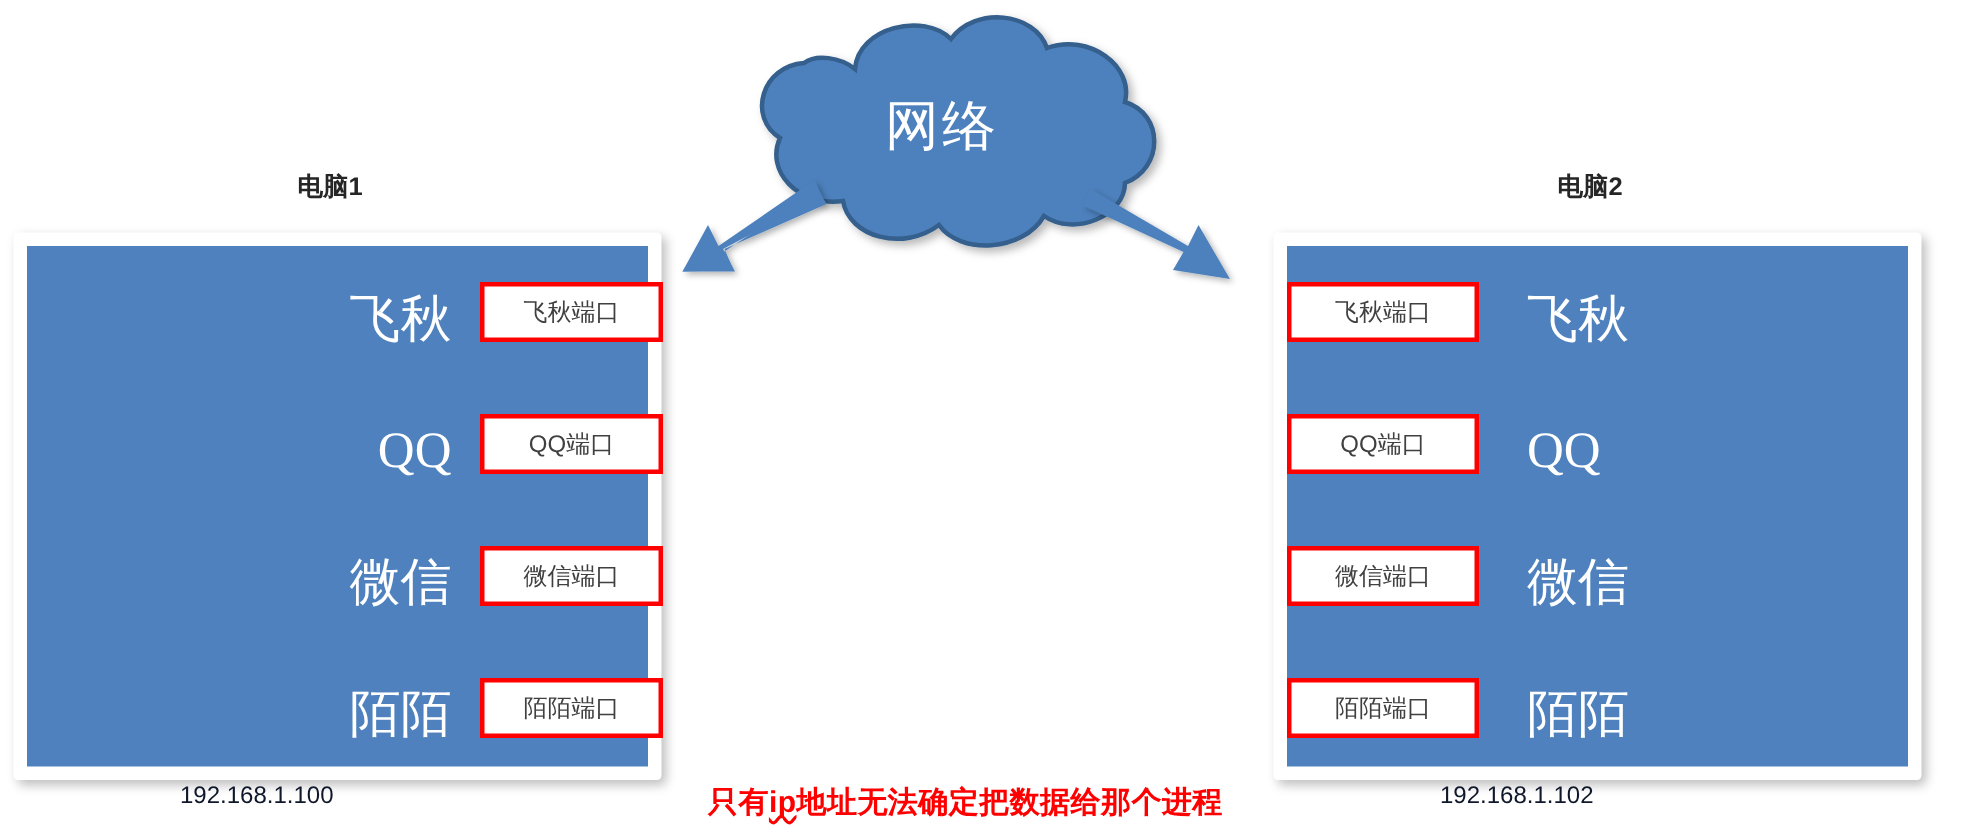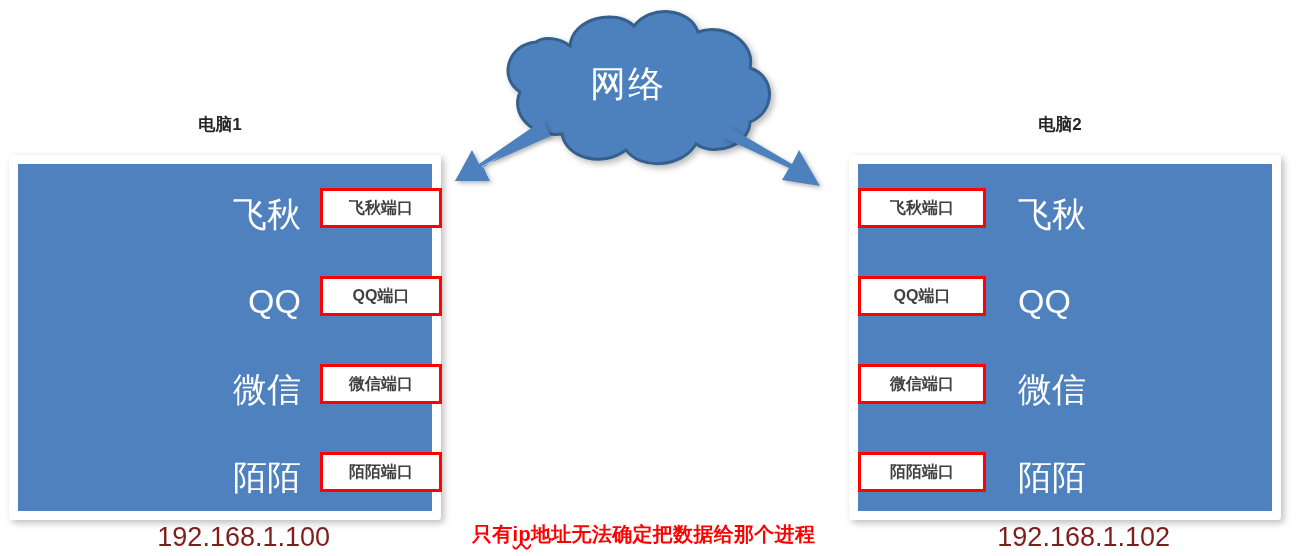--- a/index.html
+++ b/index.html
@@ -26,23 +26,23 @@
     position: absolute;
     font-size: 17px;
     color: #262626;
     font-weight: 600;
     text-align: center;
     white-space: nowrap;
     letter-spacing: 0px;
   }
   .ip-label {
     position: absolute;
-    font-size: 27px;
-    color: #7f1d1d;
-    text-align: right;
+    font-size: 16px;
+    color: #0f172a;
+    text-align: left;
     white-space: nowrap;
   }
 
   
   .machine {
     position: absolute;
     background: #ffffff;
     border-radius: 3px;
     box-shadow: 3px 3px 7px rgba(0,0,0,0.26);
     padding: 9px;
@@ -55,36 +55,36 @@
     background: #4E81BD;
   }
 
   
   .app-name {
     position: absolute;
     color: #ffffff;
     font-size: 34px;
     line-height: 1;
     white-space: nowrap;
+    font-family: Liberation Serif, serif;
   }
   .app-name.right-align { text-align: right; }
 
   
   .port-box {
     position: absolute;
     background: #ffffff;
     border: 3px solid #FF0000;
     box-sizing: border-box;
     display: flex;
     align-items: center;
     justify-content: center;
     color: #404040;
     font-size: 16px;
     white-space: nowrap;
-    font-weight: bold;
   }
 
   
   .cloud-wrap {
     position: absolute;
     left: 474px;
     top: 2px;
     width: 308px;
     height: 170px;
   }

